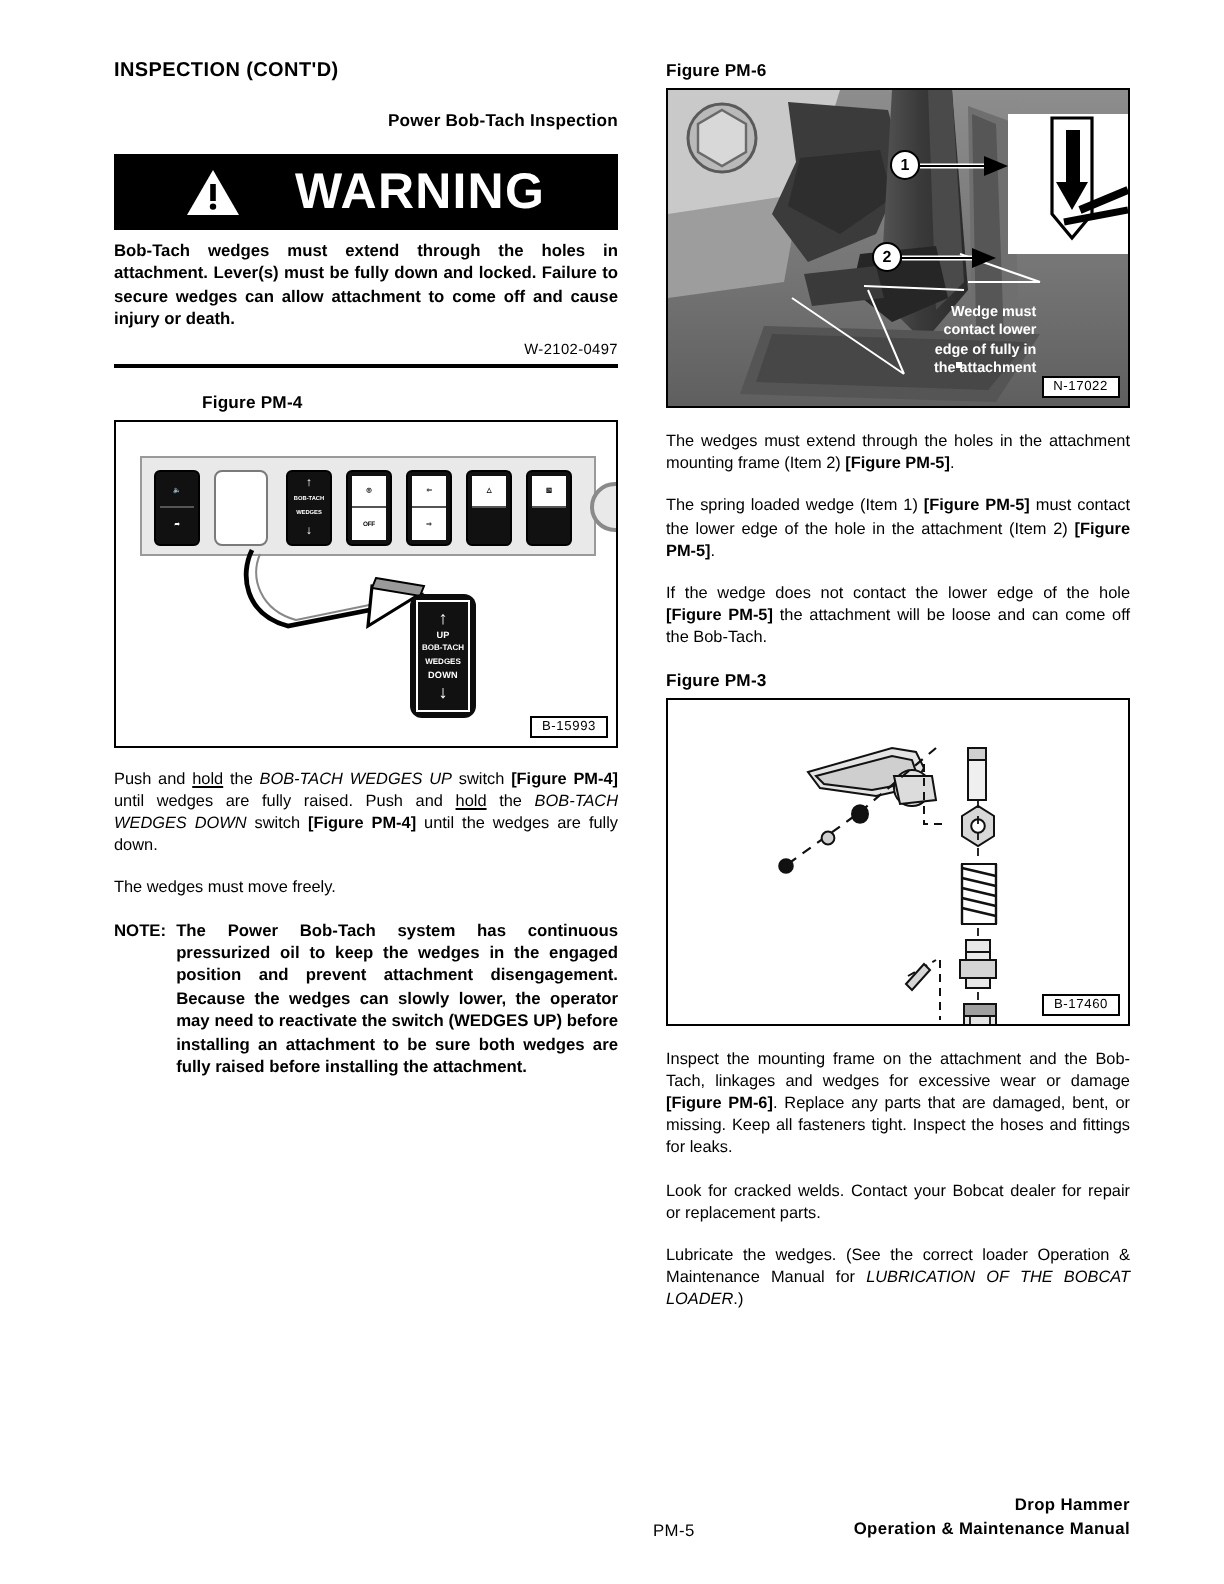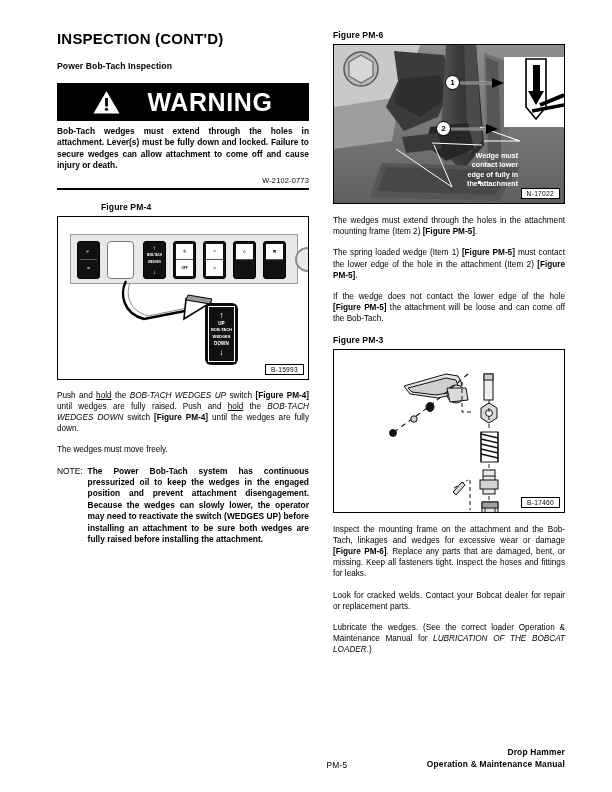--- a/index.html
+++ b/index.html
@@ -13,26 +13,27 @@
     overflow: hidden;
   }
   .page { position:absolute; inset:0; }
 
   
   .col-left  { position:absolute; left:57px;  top:30px; width:252px; }
   .col-right { position:absolute; left:333px; top:30px; width:232px; }
 
   
   .h-section {
-    font-size: 15px; font-weight: bold; letter-spacing: .2px;
+    font-size: 10px; font-weight: bold; letter-spacing: .2px;
     margin: 0 0 14px 0;
   }
   .h-sub {
     font-size: 8.6px; font-weight: bold; letter-spacing:.1px;
     margin: 0 0 12px 0;
+    text-align: right;
   }
   .fig-title {
     font-size: 8.6px; font-weight: bold; letter-spacing:.1px;
     margin: 0 0 4px 0;
   }
 
   
   p.body {
     font-size: 8.2px; line-height: 11.2px;
     text-align: justify; margin: 0 0 10px 0;
@@ -149,21 +150,21 @@
     padding: 0 47px;
   }
   .footer-row { display:flex; align-items:flex-end; justify-content:space-between; }
   .pg { font-size:8.4px; font-weight:normal; letter-spacing:.2px; }
   .foot-right { text-align:right; }
   .foot-right div {
     font-size:8.4px; font-weight:bold; letter-spacing:.2px; line-height:11.5px;
   }
   
   .note { display:flex; gap:5px; }
-  .note .lab { font-size:8.4px; font-weight:normal; flex:0 0 auto; }
+  .note .lab { font-size:8.4px; font-weight:bold; flex:0 0 auto; }
   .note .txt {
     font-size:8.4px; font-weight:bold; line-height:11.4px;
     text-align:justify; margin:0;
   }
 </style>
 </head>
 <body>
 
 <div class="page">
 
@@ -175,21 +176,21 @@
     <div class="warn-wrap">
       <div class="warn-bar">
         <svg class="warn-tri" width="27" height="24" viewBox="0 0 27 24">
           <polygon points="13.5,1 26.5,23.5 0.5,23.5" fill="#ffffff"></polygon>
           <rect x="12.1" y="8" width="2.8" height="8.5" fill="#000000"></rect>
           <circle cx="13.5" cy="19.3" r="1.6" fill="#000000"></circle>
         </svg>
         <span class="warn-word">WARNING</span>
       </div>
       <p class="warn-text">Bob-Tach wedges must extend through the holes in attachment. Lever(s) must be fully down and locked. Failure to secure wedges can allow attachment to come off and cause injury or death.</p>
-      <div class="warn-code">W-2102-0773</div>
+      <div class="warn-code">W-2102-0497</div>
       <div class="warn-rule"></div>
     </div>
 
     <div class="fig-title" style="margin-top:12px;margin-left:44px;">Figure PM-4</div>
     <div class="fig-box" id="fig-pm4">
 
       <div class="panel">
 
         <div class="sw" style="left:6px;">
           <div class="sw-inner">

